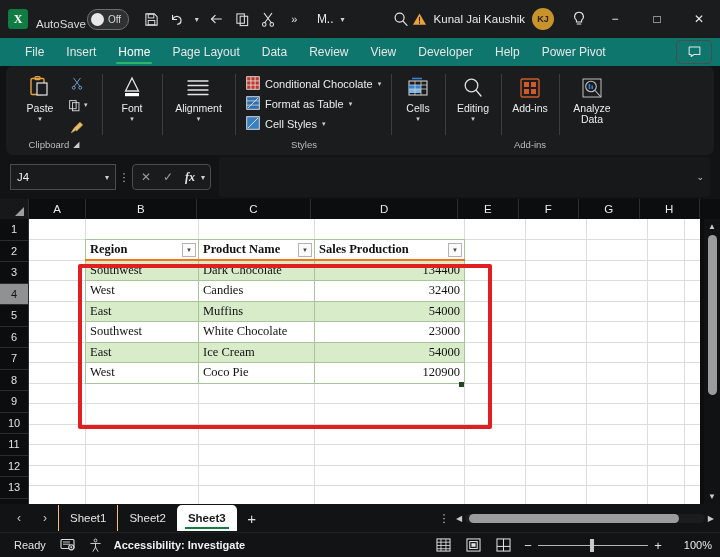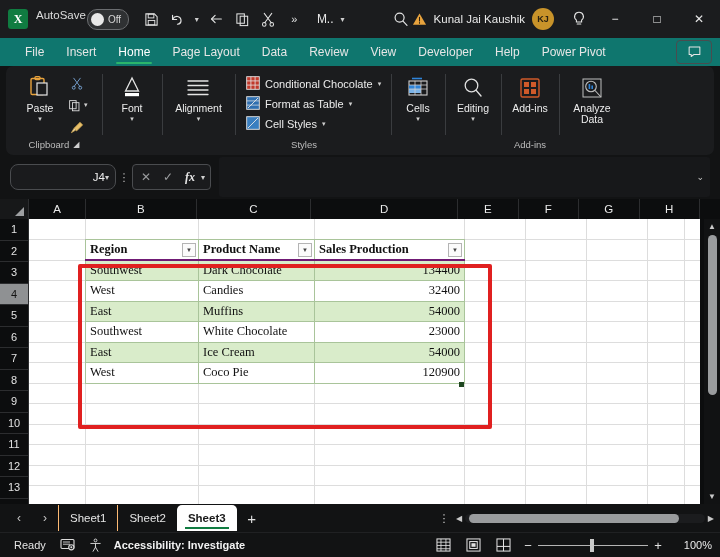--- a/index.html
+++ b/index.html
@@ -8,21 +8,21 @@
     background:#0f1011;
     font-family:"Liberation Sans",sans-serif;
     -webkit-font-smoothing:antialiased;
   }
   .app{width:720px;height:557px;position:relative;background:#121314;display:flex;flex-direction:column;}
 
   
   .titlebar{height:38px;background:#1b1c1e;display:flex;align-items:center;padding:0 0 0 8px;flex:0 0 auto;}
   .xl-logo{width:20px;height:20px;border-radius:3px;background:#107c41;color:#fff;font-size:12px;font-weight:bold;
            display:flex;align-items:center;justify-content:center;margin-right:8px;font-family:"Liberation Serif",serif;}
-  .autosave-wrap{display:flex;align-items:flex-start;gap:1px;}
+  .autosave-wrap{display:flex;align-items:flex-end;gap:1px;}
   .autosave-label{color:#dcdcdc;font-size:11.5px;}
   .toggle{width:40px;height:19px;border-radius:10px;background:#2f3133;border:1px solid #6b6d70;position:relative;display:flex;align-items:center;}
   .toggle .knob{width:13px;height:13px;border-radius:50%;background:#e8e8e8;margin-left:3px;}
   .toggle .off{color:#d6d6d6;font-size:10px;margin-left:4px;}
   .qat{display:flex;align-items:center;gap:1px;margin-left:10px;}
   .qbtn{width:25px;height:25px;display:flex;align-items:center;justify-content:center;color:#e2e2e2;border-radius:3px;}
   .qbtn svg{display:block;}
   .chev{font-size:8px;color:#cfcfcf;width:12px;display:flex;align-items:center;justify-content:center;}
   .mbox{display:flex;align-items:center;color:#e8e8e8;font-size:12px;margin-left:10px;gap:3px;}
   .search-ic{margin-left:44px;color:#e4e4e4;display:flex;align-items:center;}
@@ -53,22 +53,22 @@
   .bigbtn .lb{font-size:10.5px;margin-top:2px;text-align:center;line-height:11px;white-space:nowrap;}
   .bigbtn .dn{font-size:7px;color:#cfcfcf;line-height:7px;margin-top:1px;}
   .minicol{display:flex;flex-direction:column;gap:2px;padding-top:1px;}
   .minibtn{width:22px;height:20px;display:flex;align-items:center;justify-content:center;color:#dcdcdc;}
   .stylerow{display:flex;align-items:center;gap:5px;color:#ececec;font-size:11px;height:20px;padding:0 3px;white-space:nowrap;}
   .dialog-l{font-size:8px;color:#cfcfcf;}
   .ribbon-collapse{position:absolute;right:10px;bottom:6px;color:#cfcfcf;font-size:9px;}
 
   
   .fbar{height:44px;display:flex;align-items:center;padding:0 10px;gap:0;background:#121314;flex:0 0 auto;}
-  .namebox{width:92px;height:24px;border:1px solid #4a4c4f;border-radius:8px;background:#1a1b1d;display:flex;align-items:center;
-           padding:0 6px;color:#efefef;font-size:11.5px;justify-content:flex-end;}
+  .namebox{width:92px;height:24px;border:1px solid #4a4c4f;border-radius:0;background:#1a1b1d;display:flex;align-items:center;
+           padding:0 6px;color:#efefef;font-size:11.5px;justify-content:space-between;}
   .fb-dots{width:16px;text-align:center;color:#bdbdbd;font-size:11px;letter-spacing:0;}
   .fxgrp{height:24px;border:1px solid #4a4c4f;border-radius:4px;background:#1a1b1d;display:flex;align-items:center;gap:0;padding:0 2px;}
   .fxb{width:22px;height:22px;display:flex;align-items:center;justify-content:center;color:#9a9c9e;font-size:12px;}
   .fxb.fx{font-family:"Liberation Serif",serif;font-style:italic;color:#e6e6e6;font-weight:bold;font-size:12px;}
   .finput{flex:1;height:40px;margin-left:8px;background:#17181a;border-radius:3px;}
   .finput-caret{float:right;color:#c9c9c9;font-size:9px;margin:15px 6px 0 0;}
 
   
   .gridwrap{flex:1;position:relative;background:#0c0d0e;overflow:hidden;}
   .colhdr{position:absolute;left:0;top:0;height:20px;width:700px;display:flex;background:#0c0d0e;}
@@ -79,21 +79,21 @@
   .rowhdrs{position:absolute;left:0;top:20px;width:29px;}
   .rh{height:20.5px;color:#e2e2e2;font-size:11px;display:flex;align-items:center;justify-content:center;
       border-right:1px solid #2c2d2f;border-bottom:1px solid #2c2d2f;background:#0c0d0e;}
   .rh.sel{background:#8f9193;color:#131313;}
   .cells{position:absolute;left:29px;top:20px;width:671px;bottom:0;background:#ffffff;}
   .gline-v{position:absolute;top:0;bottom:0;width:1px;background:#dddddd;}
   .gline-h{position:absolute;left:0;right:0;height:1px;background:#dddddd;}
 
   .tbl{position:absolute;border-collapse:collapse;font-family:"Liberation Serif",serif;}
   .tbl td,.tbl th{border:1px solid #a9c49a;padding:0 4px;font-size:12.5px;color:#111;height:20.5px;box-sizing:border-box;}
-  .tbl th{font-weight:bold;background:#ffffff;text-align:left;position:relative;border-bottom:2px solid #701a75;}
+  .tbl th{font-weight:bold;background:#ffffff;text-align:left;position:relative;border-bottom:2px solid #f97316;}
   .tbl td.num{text-align:right;}
   .tbl tr.banded td{background:#d9ecca;}
   .fdrop{position:absolute;right:2px;top:3px;width:12px;height:12px;border:1px solid #b4b4b4;background:#fbfbfb;
          display:flex;align-items:center;justify-content:center;font-size:6px;color:#444;line-height:1;}
   .tbl-handle{position:absolute;width:5px;height:5px;background:#1e4620;}
 
   .redbox{position:absolute;border:4px solid #e02020;border-radius:2px;pointer-events:none;}
 
   .vscroll{position:absolute;right:0;top:20px;bottom:0;width:16px;background:#111213;display:flex;flex-direction:column;align-items:center;}
   .vs-arrow{color:#c9c9c9;font-size:8px;height:15px;display:flex;align-items:center;justify-content:center;}

